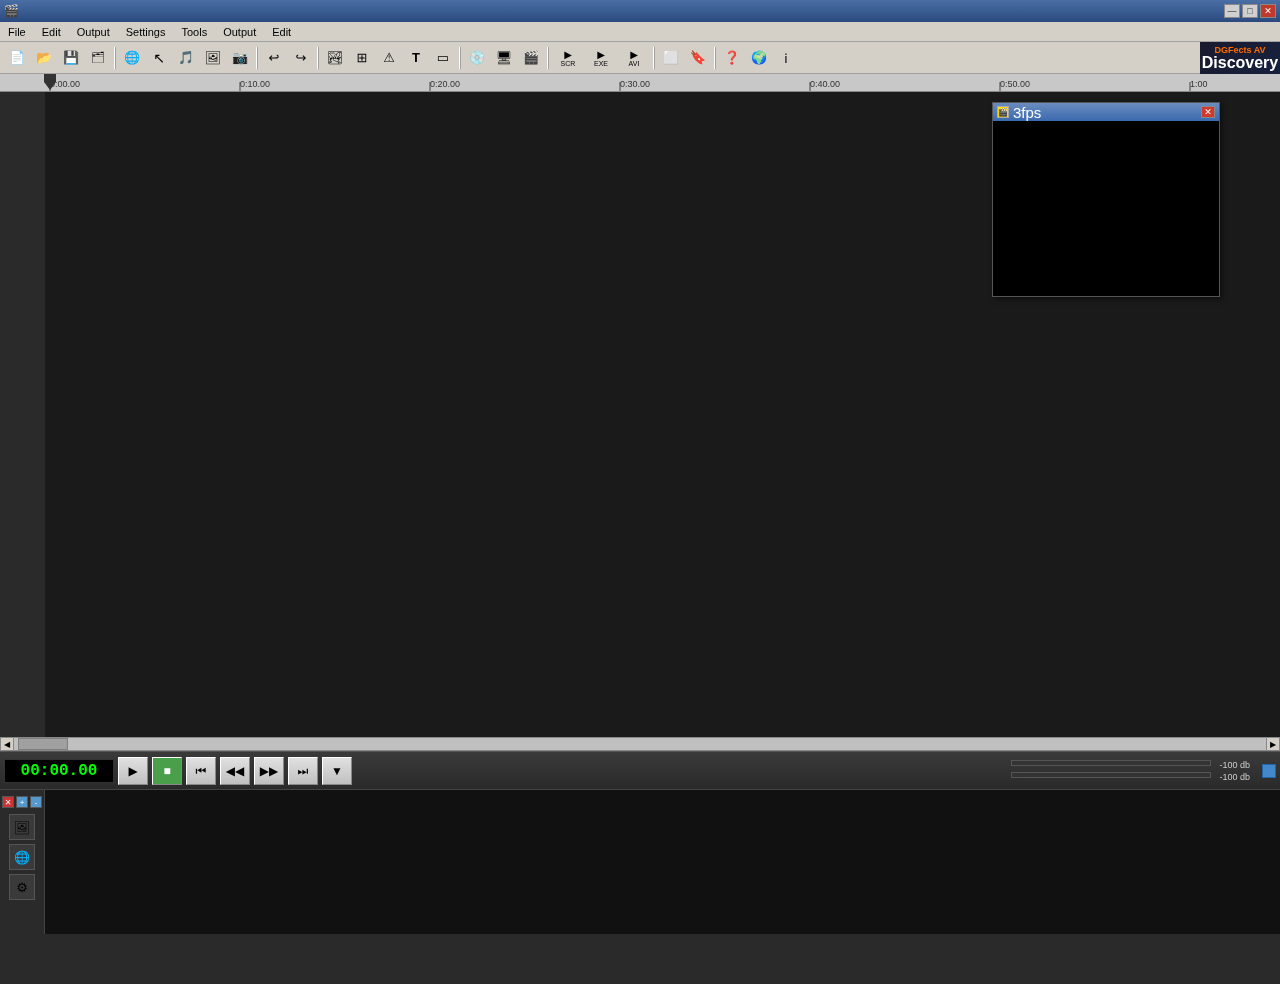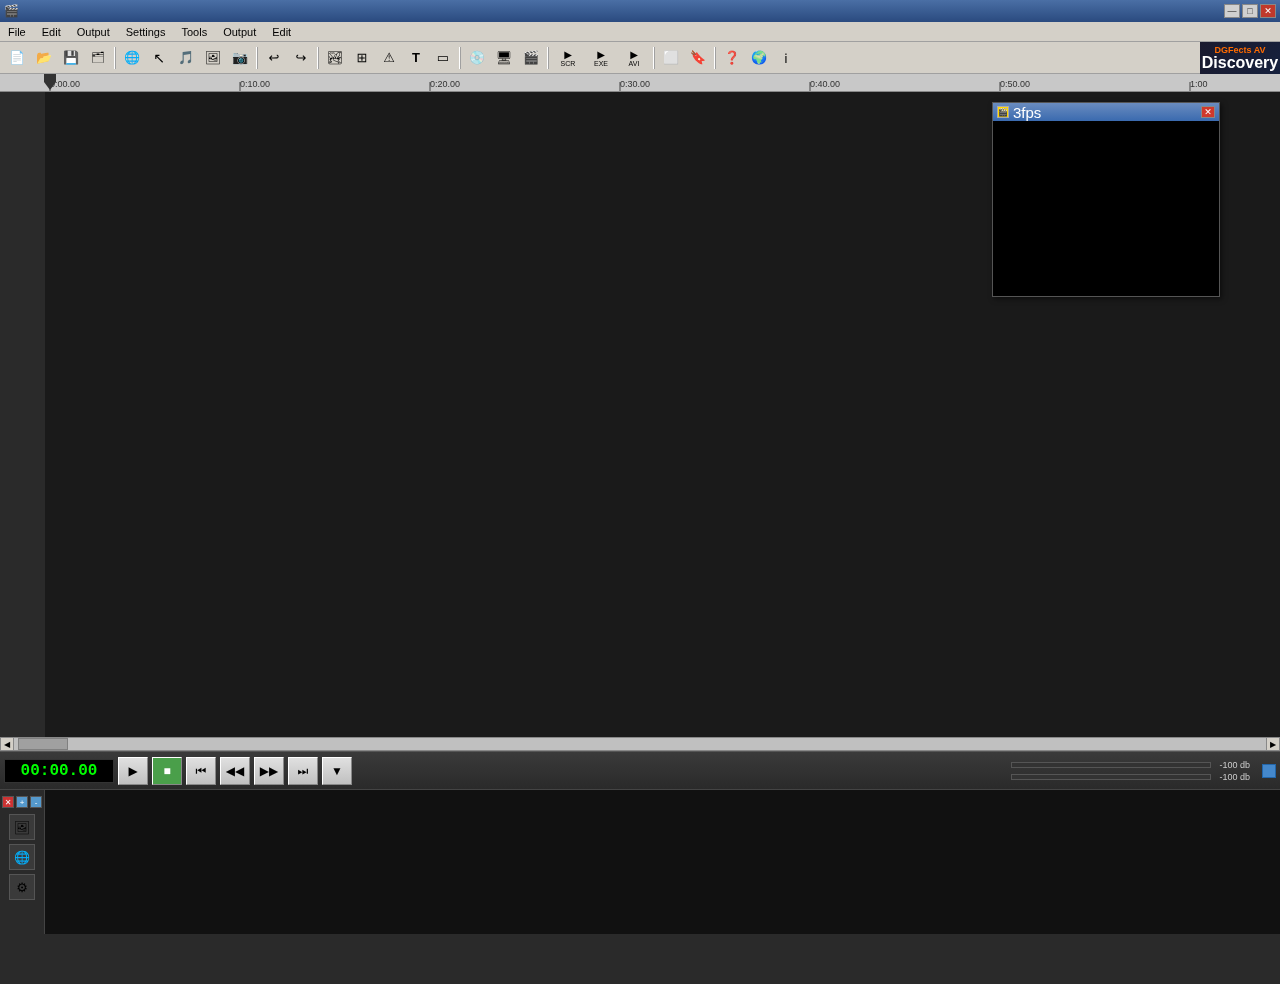--- a/index.html
+++ b/index.html
@@ -293,21 +293,20 @@
     #volume-area {
       margin-left: auto;
       display: flex;
       flex-direction: column;
       gap: 2px;
       align-items: flex-end;
       padding-right: 8px;
     }
     .volume-row {
       display: flex;
-      align-items: center;
       gap: 4px;
       margin-left: 40px;
     }
     .volume-label {
       color: #ccc;
       font-size: 9px;
       min-width: 35px;
       text-align: right;
     }
     .volume-bar {

